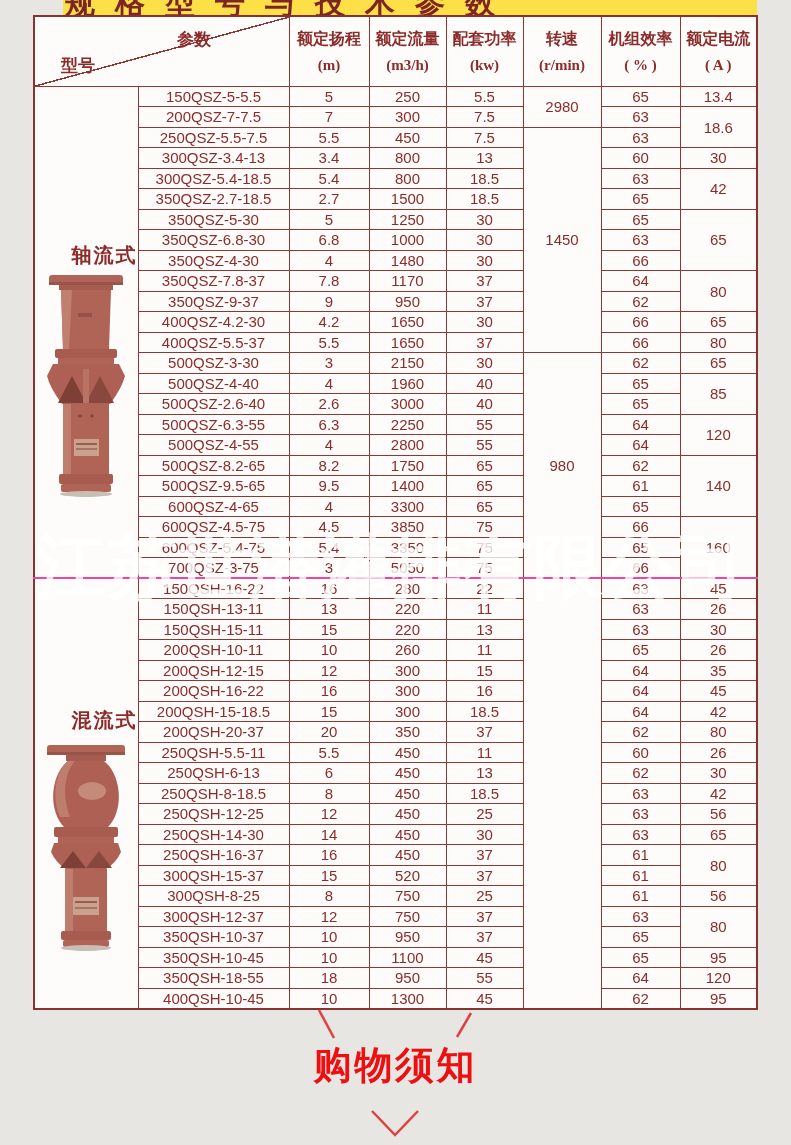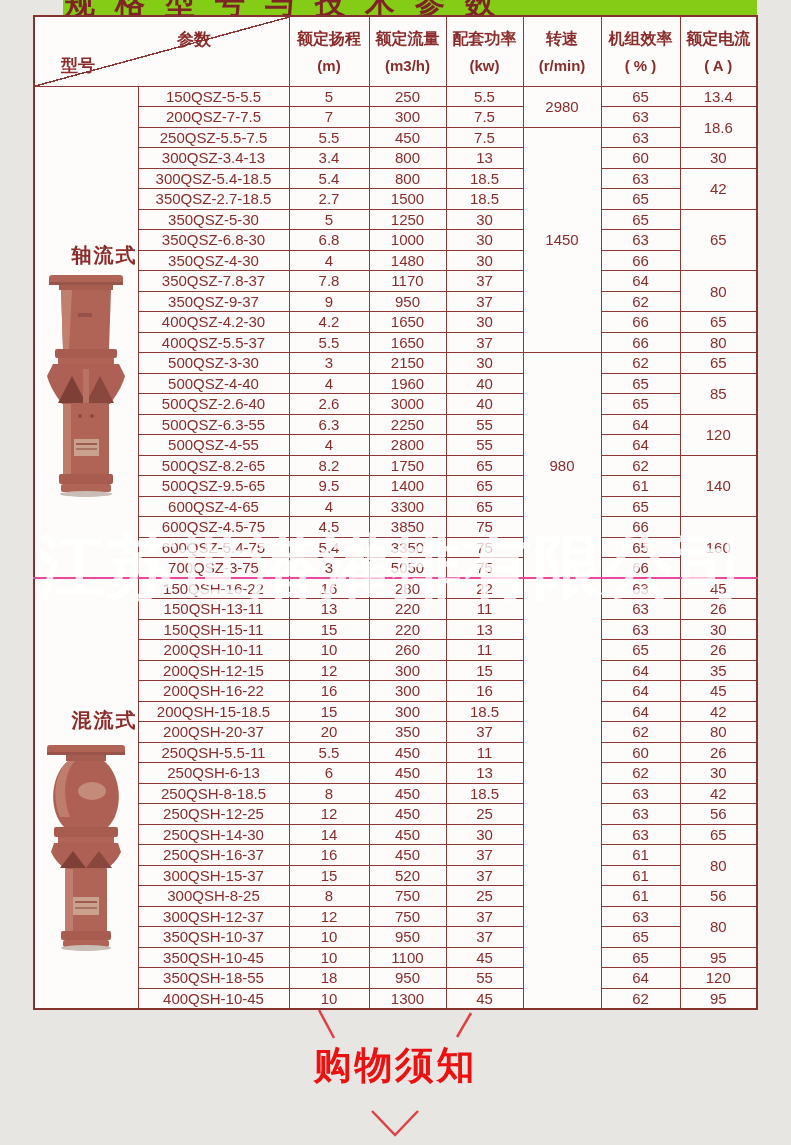--- a/index.html
+++ b/index.html
@@ -5,40 +5,40 @@
   * { margin:0; padding:0; box-sizing:border-box; }
   html,body { background:#d9d8d6; }
   body { font-family:"Liberation Sans","DejaVu Sans",sans-serif; }
   .page {
     position:relative; width:791px; height:1145px; margin:0 auto;
     background:#e8e6e3; overflow:hidden;
   }
   
   .title-band {
     position:absolute; left:63px; top:0; width:694px; height:15px;
-    background:#84cc16; overflow:hidden;
+    background:#fde047; overflow:hidden;
   }
   .title-text {
     position:absolute; left:2px; top:-17px;
     font-size:30px; font-weight:bold; letter-spacing:20px;
     color:#7e2424; white-space:nowrap;
   }
   
   table.spec-table {
     position:absolute; left:33px; top:15px; width:724px;
     border-collapse:collapse; table-layout:fixed;
     background:#fdfcfb; border:2px solid #86322f;
   }
   .spec-table th, .spec-table td {
     border:1px solid #8e3836; text-align:center; vertical-align:middle;
     color:#8b2c2b; padding:0; overflow:hidden;
   }
   .spec-table thead tr { height:70px; }
   .spec-table tbody td { height:20.5px; font-size:15px; line-height:19px; }
-  .spec-table thead th { font-size:16px; font-weight:bold; }
+  .spec-table thead th { font-size:16px; font-weight:bold;font-family:Liberation Serif, serif; }
   .col-name { margin-bottom:7px; }
   .col-unit { font-size:15px; font-weight:bold; }
   tr.section-start td { border-top:2px solid #ec4899; }
   
   th.diag-cell {
     position:relative;
     background:linear-gradient(to bottom right,
       transparent 49.5%, #8e3836 49.5%, #8e3836 50.6%, transparent 50.6%);
   }
   .diag-param { position:absolute; top:11px; left:142px; font-size:17px; }

